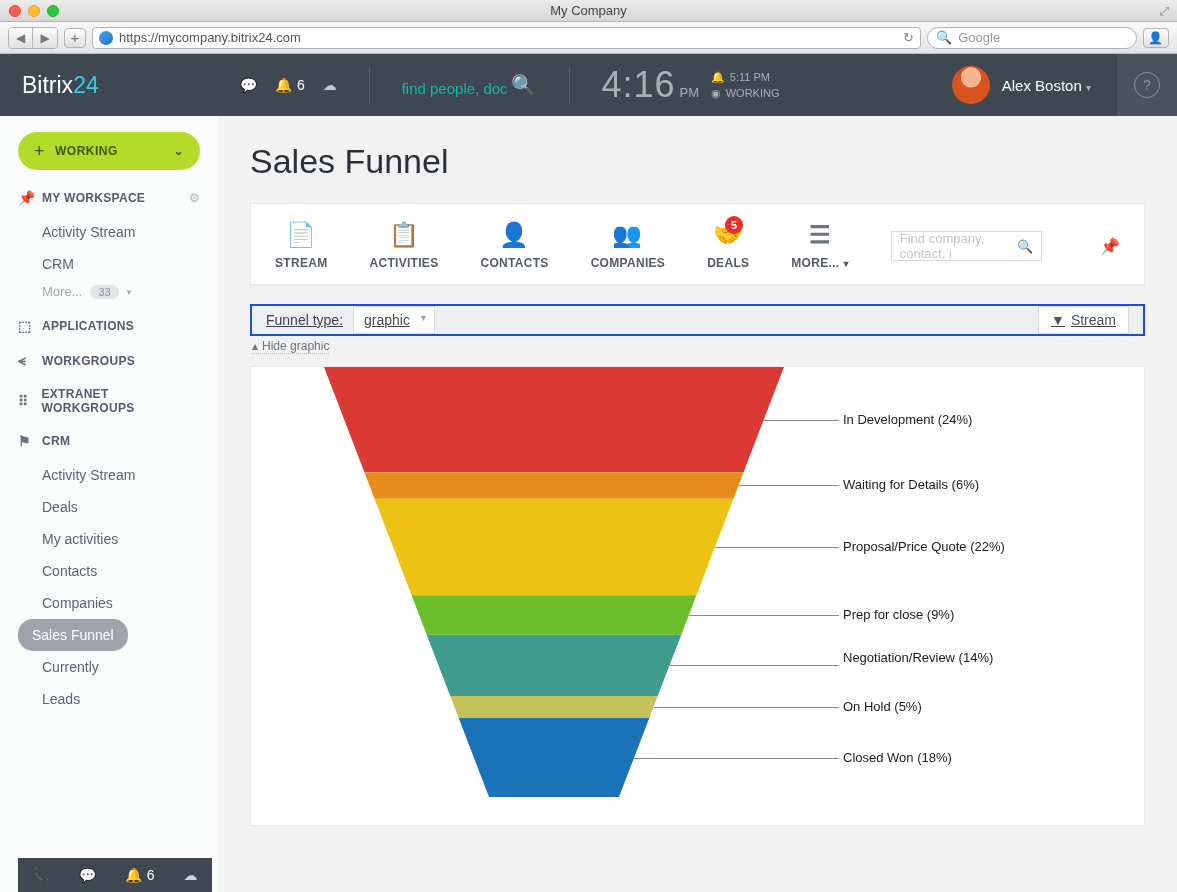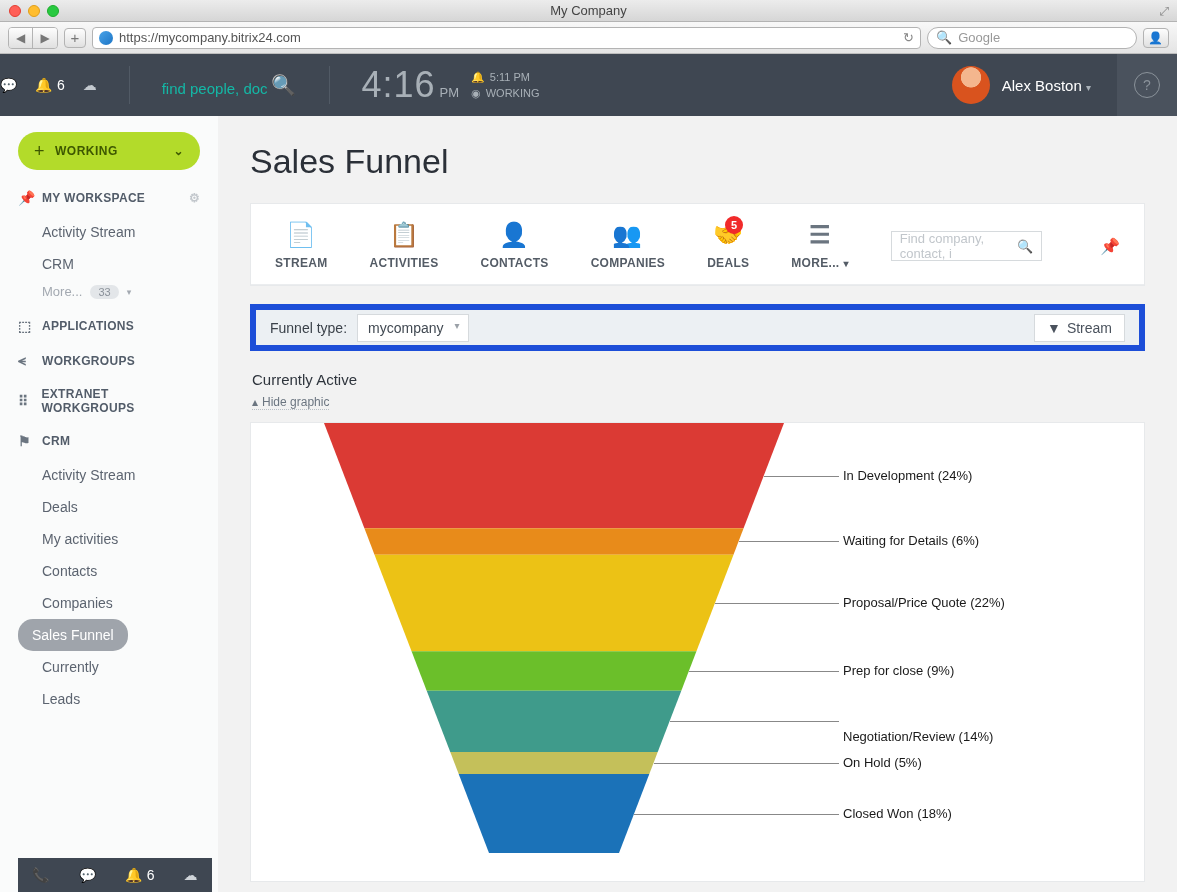--- a/index.html
+++ b/index.html
@@ -66,21 +66,21 @@
 .pagetitle { font-size:34px; color:#2b3038; font-weight:300; margin:6px 0 22px 0; }
 .card { background:#fff; border:1px solid #e7e9eb; }
 .tabbar { display:flex; align-items:center; padding:18px 24px 14px 24px; gap:42px; border-bottom:1px solid #ebedef; position:relative; }
 .tab { display:flex; flex-direction:column; align-items:center; gap:8px; color:#545c66; font-size:12px; font-weight:bold; letter-spacing:0.3px; cursor:pointer; position:relative; }
 .tab .ico { font-size:24px; color:#6b7580; height:26px; display:flex; align-items:center; }
 .tab .dealbadge { position:absolute; top:-6px; right:6px; width:18px; height:18px; background:#f12a2a; color:#fff; border-radius:50%; display:flex; align-items:center; justify-content:center; font-size:11px; }
 .tab.more .chev { font-size:10px; margin-left:4px; }
 .findbox { margin-left:auto; width:200px; height:30px; border:1px solid #d6dadd; display:flex; align-items:center; padding:0 8px; color:#c1c6cb; font-size:13px; gap:6px; }
 .pin { color:#8a9199; font-size:16px; margin-left:16px; }
 
-.filterbar { margin:18px 0 0 0; background:#ecf0f3; border:6px solid #1d4ed8; height:47px; display:flex; align-items:center; padding:0 14px; font-size:14px; color:#3b424a; }
+.filterbar { margin:18px 0 0 0; background:#ecf0f3; border:2px solid #1d4ed8; height:32px; display:flex; align-items:center; padding:0 14px; font-size:14px; color:#3b424a;text-decoration:underline; }
 .funnelsel { margin-left:10px; background:#fff; border:1px solid #d6dadd; padding:5px 24px 5px 10px; color:#414952; position:relative; }
 .funnelsel::after { content:"▾"; position:absolute; right:8px; color:#9aa0a7; font-size:10px; }
 .filterbtn { margin-left:auto; background:#fff; border:1px solid #d6dadd; padding:5px 12px; display:flex; align-items:center; gap:6px; color:#4a525d; }
 
 .subtitle { font-size:15px; color:#2f353d; margin:20px 0 4px 2px; }
 .hidelink { font-size:12px; color:#6b7580; border-bottom:1px dotted #b8bec4; display:inline-flex; align-items:center; gap:4px; margin-left:2px; margin-bottom:12px; cursor:pointer; }
 
 .chartcard { background:#fff; border:1px solid #e7e9eb; padding:18px; position:relative; height:460px; }
 .seglabel { position:absolute; font-size:13px; color:#1a1a1a; white-space:nowrap; }
 .segline { position:absolute; height:1px; background:#888; }
@@ -110,20 +110,23 @@
     <span class="reload-icon">↻</span>
   </div>
   <div class="searchbar">
     <span>🔍</span>
     <span>Google</span>
   </div>
   <div class="reader">👤</div>
 </div>
 
 <div class="appheader">
+  <div class="brand">
+    <span>Bitrix</span><span class="b24">24</span>
+  </div>
   <div class="hicons">
     <span>💬</span>
     <span class="bell">🔔 <span>6</span></span>
     <span>☁</span>
   </div>
   <div class="sep"></div>
   <div class="searchpeople">
     <span>find people, doc</span>
     <span style="font-size:20px;">🔍</span>
   </div>
@@ -227,28 +230,27 @@
         <div class="findbox">
             <span>Find company, contact, i</span>
             <span style="margin-left:auto;">🔍</span>
           </div>
         <span class="pin">📌</span>
       </div>
     </div>
 
     <div class="filterbar">
       <span>Funnel type:</span>
-      <span class="funnelsel">mycompany</span>
+      <span class="funnelsel">graphic</span>
       <span class="filterbtn">
           <span>▼</span>
           <span>Stream</span>
         </span>
     </div>
 
-    <div class="subtitle">Currently Active</div>
     <div class="hidelink">
         <span>▴</span>
         <span>Hide graphic</span>
       </div>
 
     <div class="chartcard">
       <svg id="funnel-svg" width="510" height="430" style="position:absolute;left:48px;top:0;">
           <polygon points="25,0 485,0 444.59183673469386,105.3061224489796 65.40816326530611,105.3061224489796" fill="#db3a34"></polygon>
           <polygon points="65.40816326530611,105.3061224489796 444.59183673469386,105.3061224489796 434.48979591836735,131.6326530612245 75.51020408163265,131.6326530612245" fill="#e88b1a"></polygon>
           <polygon points="75.51020408163265,131.6326530612245 434.48979591836735,131.6326530612245 397.44897959183675,228.16326530612244 112.55102040816325,228.16326530612244" fill="#ecc215"></polygon>
@@ -260,21 +262,21 @@
       <div id="funnel-labels">
           <div class="segline" style="left: 512.796px; top: 52.6531px; width: 75.2041px;"></div>
           <div class="seglabel" style="left: 592px; top: 44.6531px;">In Development (24%)</div>
           <div class="segline" style="left: 487.541px; top: 118.469px; width: 100.459px;"></div>
           <div class="seglabel" style="left: 592px; top: 110.469px;">Waiting for Details (6%)</div>
           <div class="segline" style="left: 463.969px; top: 179.898px; width: 124.031px;"></div>
           <div class="seglabel" style="left: 592px; top: 171.898px;">Proposal/Price Quote (22%)</div>
           <div class="segline" style="left: 437.872px; top: 247.908px; width: 150.128px;"></div>
           <div class="seglabel" style="left: 592px; top: 239.908px;">Prep for close (9%)</div>
           <div class="segline" style="left: 418.51px; top: 298.367px; width: 169.49px;"></div>
-          <div class="seglabel" style="left: 592px; top: 306px;">Negotiation/Review (14%)</div>
+          <div class="seglabel" style="left: 592px; top: 283px;">Negotiation/Review (14%)</div>
           <div class="segline" style="left: 402.515px; top: 340.051px; width: 185.485px;"></div>
           <div class="seglabel" style="left: 592px; top: 332.051px;">On Hold (5%)</div>
           <div class="segline" style="left: 383.153px; top: 390.51px; width: 204.847px;"></div>
           <div class="seglabel" style="left: 592px; top: 382.51px;">Closed Won (18%)</div>
         </div>
     </div>
   </div>
 </div>
 
 </body></html>

